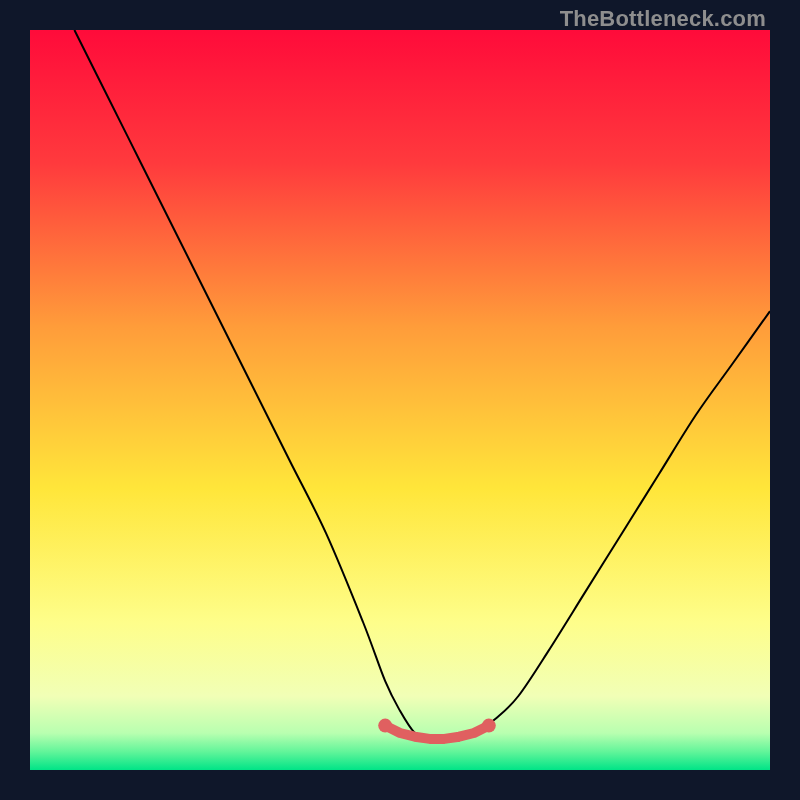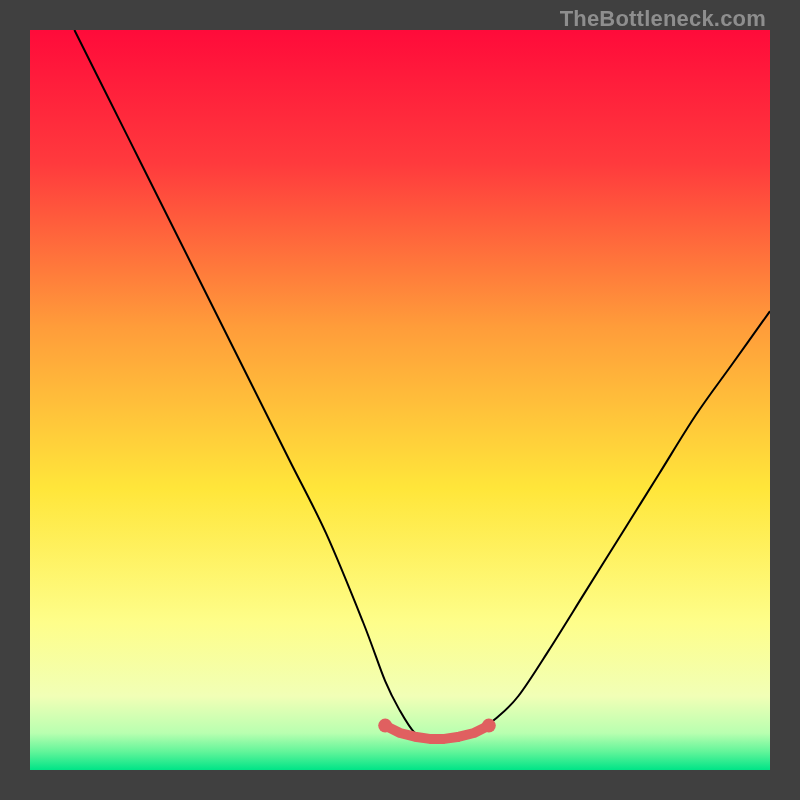--- a/index.html
+++ b/index.html
@@ -9,21 +9,21 @@
     height: 800px;
     background: #000;
     overflow: hidden;
   }
   .frame {
     position: absolute;
     left: 0;
     top: 0;
     width: 800px;
     height: 800px;
-    background: #404040;
+    background: #0f172a;
   }
   .plot-area {
     position: absolute;
     left: 30px;
     top: 30px;
     width: 740px;
     height: 740px;
     overflow: hidden;
   }
   .gradient-bg {

